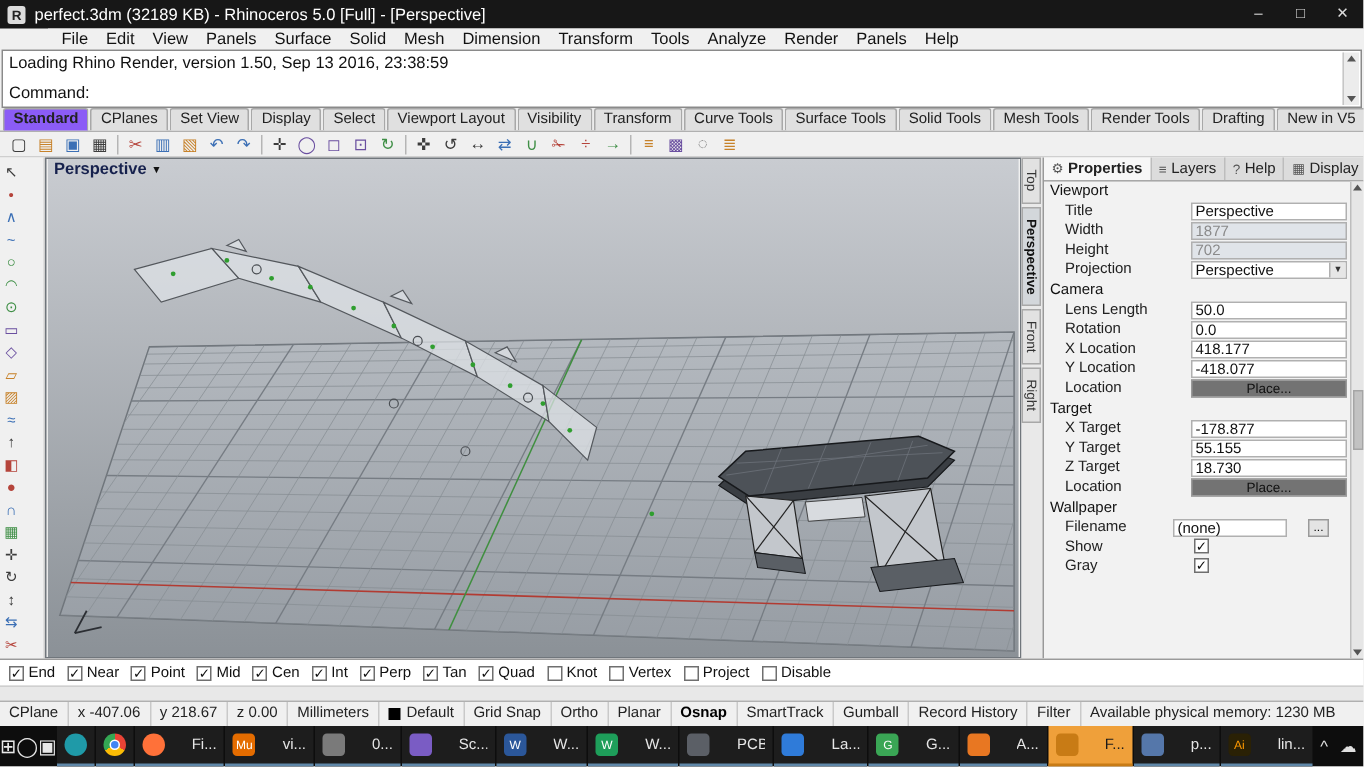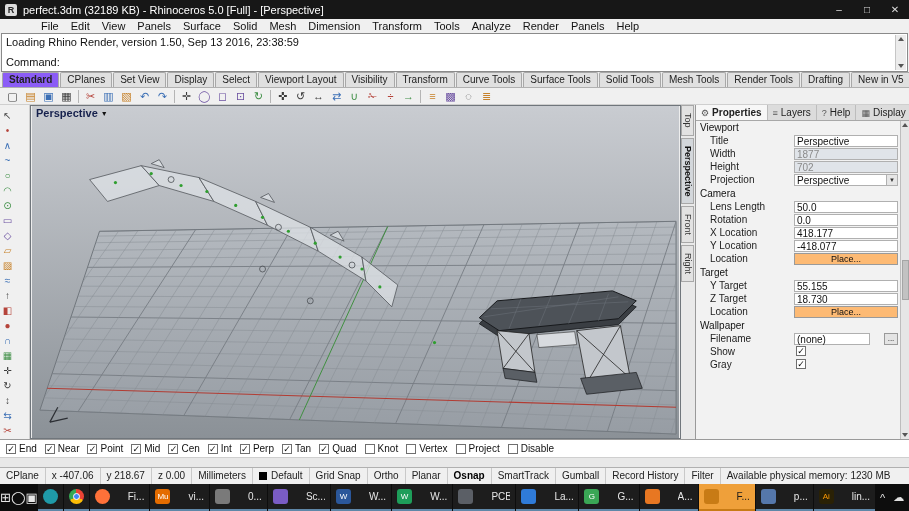--- a/index.html
+++ b/index.html
@@ -51,22 +51,22 @@
 .pticon{font-size:9px;color:#555;}
 .pbody{position:absolute;top:16px;left:0;right:9px;bottom:0;overflow:hidden;}
 .psec{height:14px;line-height:14px;padding-left:4px;font-size:10px;color:#111;}
 .prow{height:13px;display:flex;padding-left:14px;font-size:10px;}
 .plabel{flex:1;color:#222;white-space:nowrap;}
 .pval{width:104px;height:12px;margin-right:2px;font-size:10px;}
 .pinput{background:#fff;border:1px solid #b0b0b0;display:flex;align-items:center;padding:0 2px;color:#111;}
 .pdisabled{background:#e0e4e9;color:#8a8a8a;}
 .pselect{background:#fff;border:1px solid #b0b0b0;display:flex;align-items:center;justify-content:space-between;padding-left:2px;}
 .pcaret{width:11px;height:10px;background:#e6e6e6;border-left:1px solid #b0b0b0;font-size:6px;display:flex;align-items:center;justify-content:center;color:#333;}
-.pbtn{width:104px;height:12px;margin-right:2px;background:#fdba74;border:1px solid #9a9a9a;font-size:9px;line-height:9px;color:#111;}
-.filewrap{width:104px;margin-right:2px;display:flex;gap:14px;}
+.pbtn{width:104px;height:12px;margin-right:2px;background:#737373;border:1px solid #9a9a9a;font-size:9px;line-height:9px;color:#111;}
+.filewrap{width:104px;margin-right:14px;display:flex;gap:14px;}
 .fileval{flex:1;height:12px;}
 .dotsbtn{width:14px;height:12px;background:#e4e4e4;border:1px solid #9a9a9a;font-size:8px;line-height:8px;}
 .pcheckwrap{width:104px;display:flex;}
 .ckbox{width:10px;height:10px;background:#fff;border:1px solid #6f6f6f;font-size:9px;line-height:9px;text-align:center;color:#111;}
 .pscroll{position:absolute;right:0;top:16px;bottom:0;width:9px;background:#e6e6e6;border-left:1px solid #bdbdbd;display:flex;flex-direction:column;align-items:center;justify-content:space-between;padding:2px 0;}
 .pthumb{width:7px;height:40px;background:#c2c2c2;border:1px solid #a5a5a5;}
 
 .osnap{left:0;right:0;top:439px;height:18px;background:#fff;border-top:1px solid #9a9a9a;display:flex;align-items:center;gap:8px;padding-left:6px;}
 .os{display:flex;align-items:center;gap:3px;font-size:10px;color:#111;}
 
@@ -416,20 +416,24 @@
     <div class="prow">
         <span class="plabel">Y Location</span>
         <span class="pval pinput">-418.077</span>
       </div>
     <div class="prow">
         <span class="plabel">Location</span>
         <button class="pbtn">Place...</button>
       </div>
     <div class="psec">Target</div>
     <div class="prow">
+        <span class="plabel">X Target</span>
+        <span class="pval pinput">-178.877</span>
+      </div>
+    <div class="prow">
         <span class="plabel">Y Target</span>
         <span class="pval pinput">55.155</span>
       </div>
     <div class="prow">
         <span class="plabel">Z Target</span>
         <span class="pval pinput">18.730</span>
       </div>
     <div class="prow">
         <span class="plabel">Location</span>
         <button class="pbtn">Place...</button>

